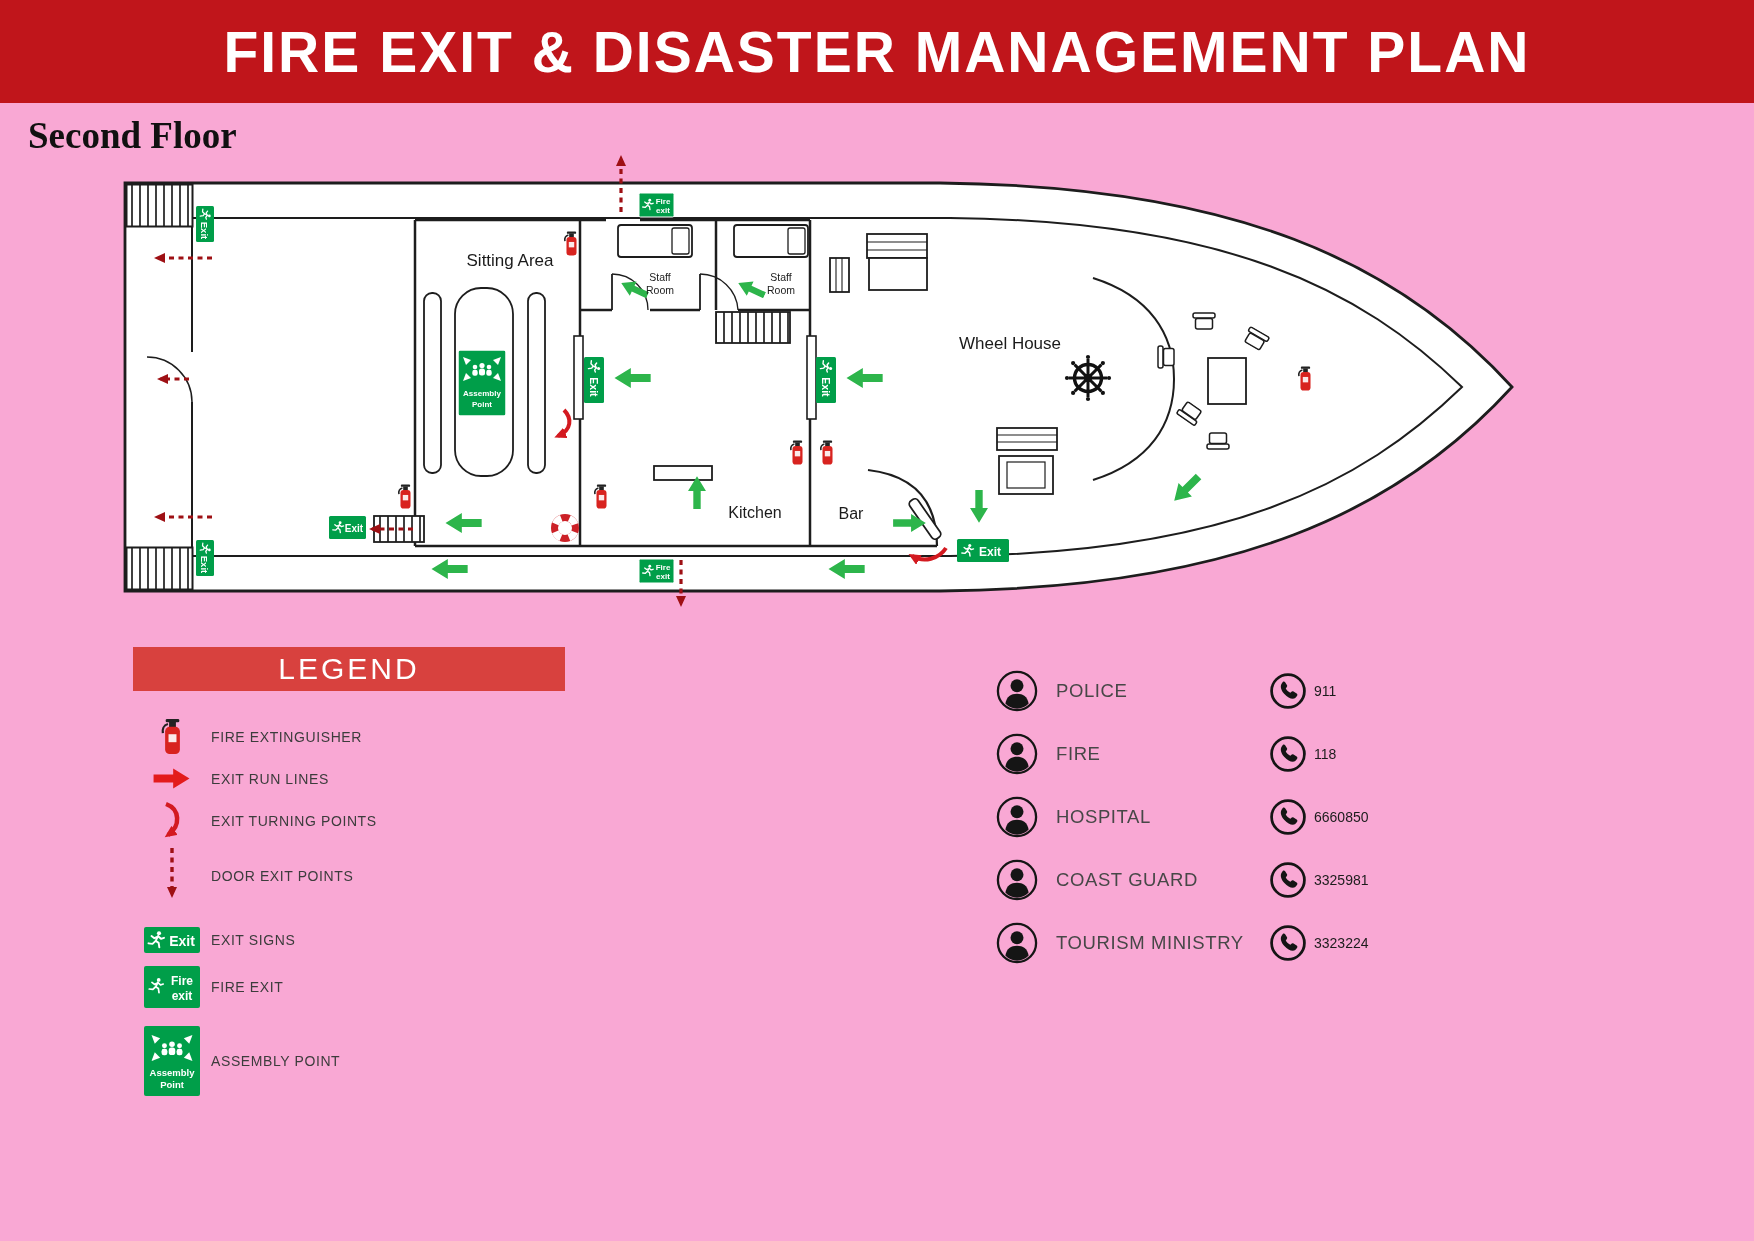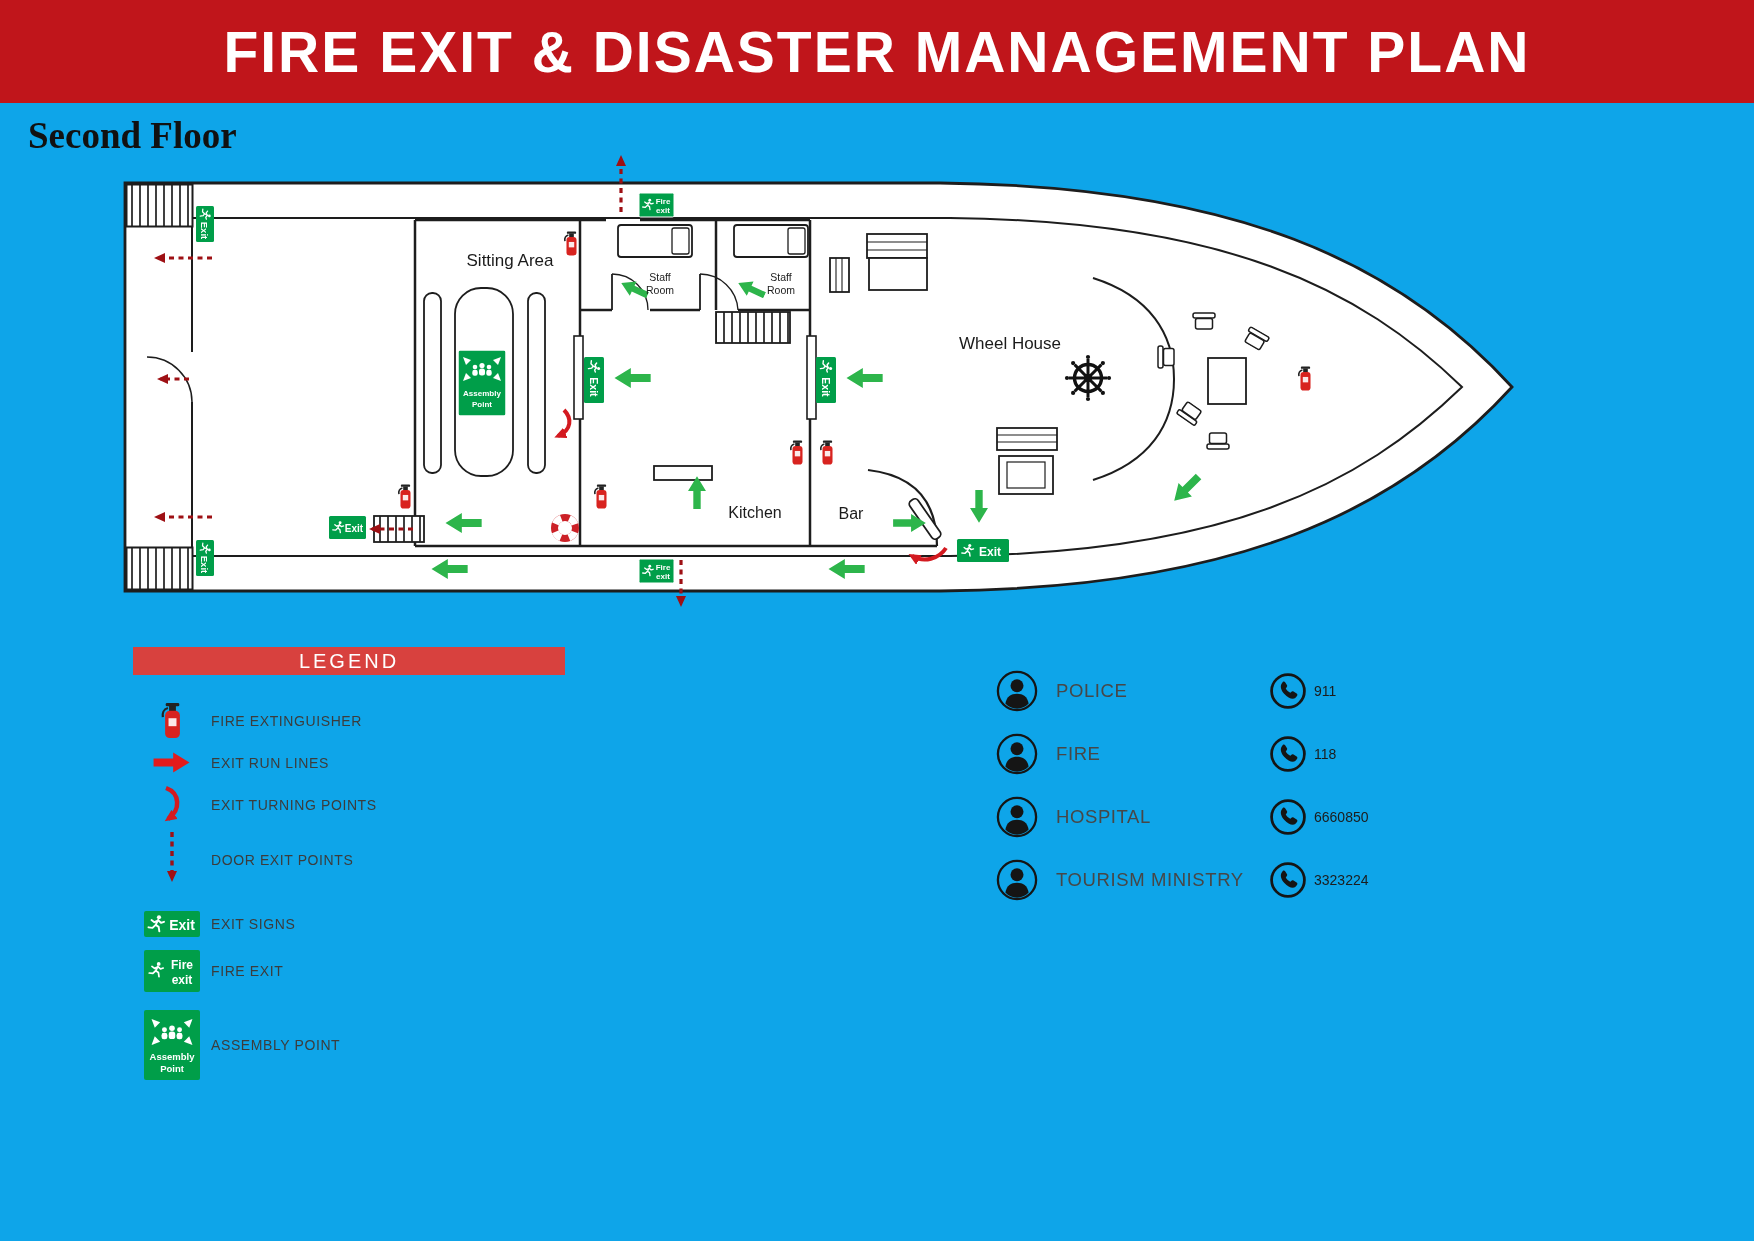--- a/index.html
+++ b/index.html
@@ -1,26 +1,26 @@
 <!DOCTYPE html>
 <html><head>
 <meta charset="utf-8">
 <style>
   html,body{margin:0;padding:0;background:#fff;}
   body{font-family:"Liberation Sans",sans-serif;}
-  .page{position:relative;width:1754px;height:1241px;background:#0ea5e9;overflow:hidden;}
+  .page{position:relative;width:1754px;height:1241px;background:#f9a8d4;overflow:hidden;}
   .banner{position:absolute;left:0;top:0;width:1754px;height:103px;background:#c0151b;display:flex;align-items:center;justify-content:center;}
   .banner h1{margin:0;color:#fff;font-size:57px;font-weight:700;letter-spacing:2px;white-space:nowrap;}
   .floor-label{position:absolute;left:28px;top:114px;font-size:37px;font-weight:700;color:#111;font-family:Liberation Serif, serif;}
   .plan{position:absolute;left:0;top:0;width:1754px;height:660px;}
   .plan text, svg text{font-family:"Liberation Sans",sans-serif;}
   .st{fill:#fff;font-weight:bold;text-anchor:middle;}
   .rl{fill:#1b1b1b;text-anchor:middle;}
   
-  .panel-bar{height:28px;background:#d8413e;color:#fff;display:flex;align-items:center;justify-content:center;font-size:20px;letter-spacing:3px;}
+  .panel-bar{height:44px;background:#d8413e;color:#fff;display:flex;align-items:center;justify-content:center;font-size:30px;letter-spacing:3px;}
   .legend{position:absolute;left:133px;top:647px;width:432px;}
   .legend-rows{display:flex;flex-direction:column;}
   .legend-row{display:flex;align-items:center;}
   .legend-icon{width:78px;display:flex;justify-content:center;align-items:center;}
   .legend-label{font-size:14px;color:#3c3c3c;letter-spacing:.6px;}
   .contacts{position:absolute;left:992px;top:652px;width:430px;}
   .contact-row{display:flex;align-items:center;margin-top:21px;}
   .contact-row:first-of-type{margin-top:18px;}
   .person-ic{width:42px;height:42px;margin-left:4px;flex:0 0 auto;}
   .contact-name{font-size:18.5px;color:#474747;margin-left:18px;flex:1;letter-spacing:.6px;}
@@ -402,25 +402,35 @@
       <svg class="person-ic" viewBox="0 0 44 44">
           <use href="#personic"></use>
         </svg>
       <span class="contact-name">HOSPITAL</span>
       <svg class="phone-ic" viewBox="0 0 44 44">
           <use href="#phoneic"></use>
         </svg>
       <span class="contact-number">6660850</span>
     </div>
 
-
     <div class="contact-row">
       <svg class="person-ic" viewBox="0 0 44 44">
           <use href="#personic"></use>
         </svg>
+      <span class="contact-name">COAST GUARD</span>
+      <svg class="phone-ic" viewBox="0 0 44 44">
+          <use href="#phoneic"></use>
+        </svg>
+      <span class="contact-number">3325981</span>
+    </div>
+
+    <div class="contact-row">
+      <svg class="person-ic" viewBox="0 0 44 44">
+          <use href="#personic"></use>
+        </svg>
       <span class="contact-name">TOURISM MINISTRY</span>
       <svg class="phone-ic" viewBox="0 0 44 44">
           <use href="#phoneic"></use>
         </svg>
       <span class="contact-number">3323224</span>
     </div>
   </section>
 
 </div>
 

